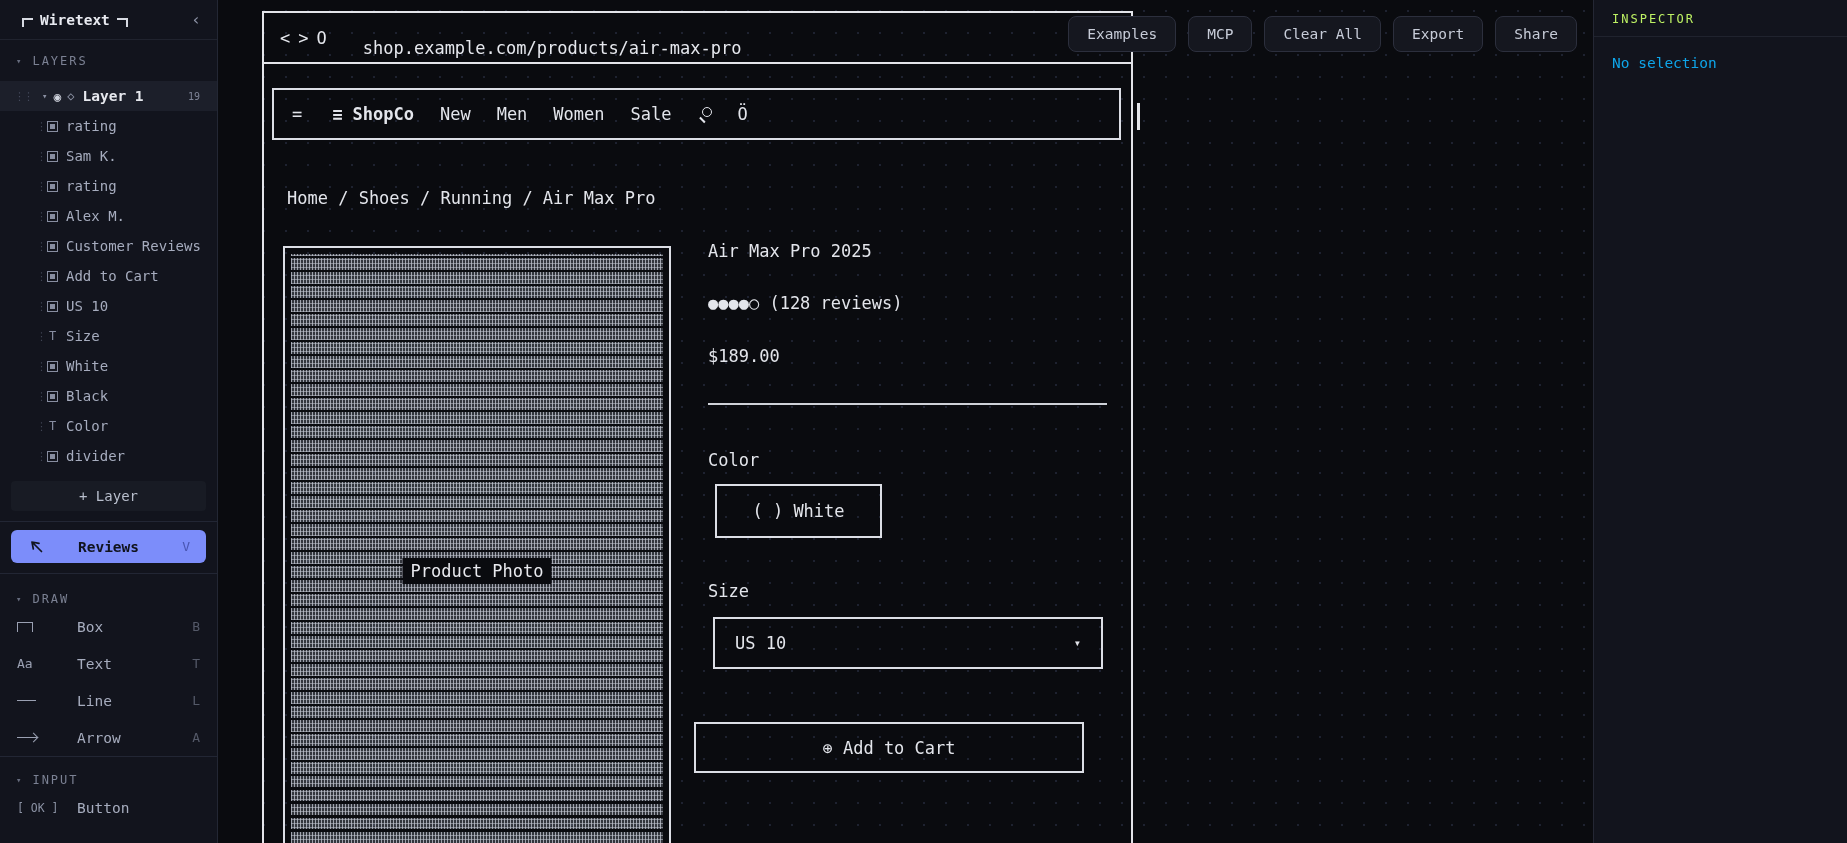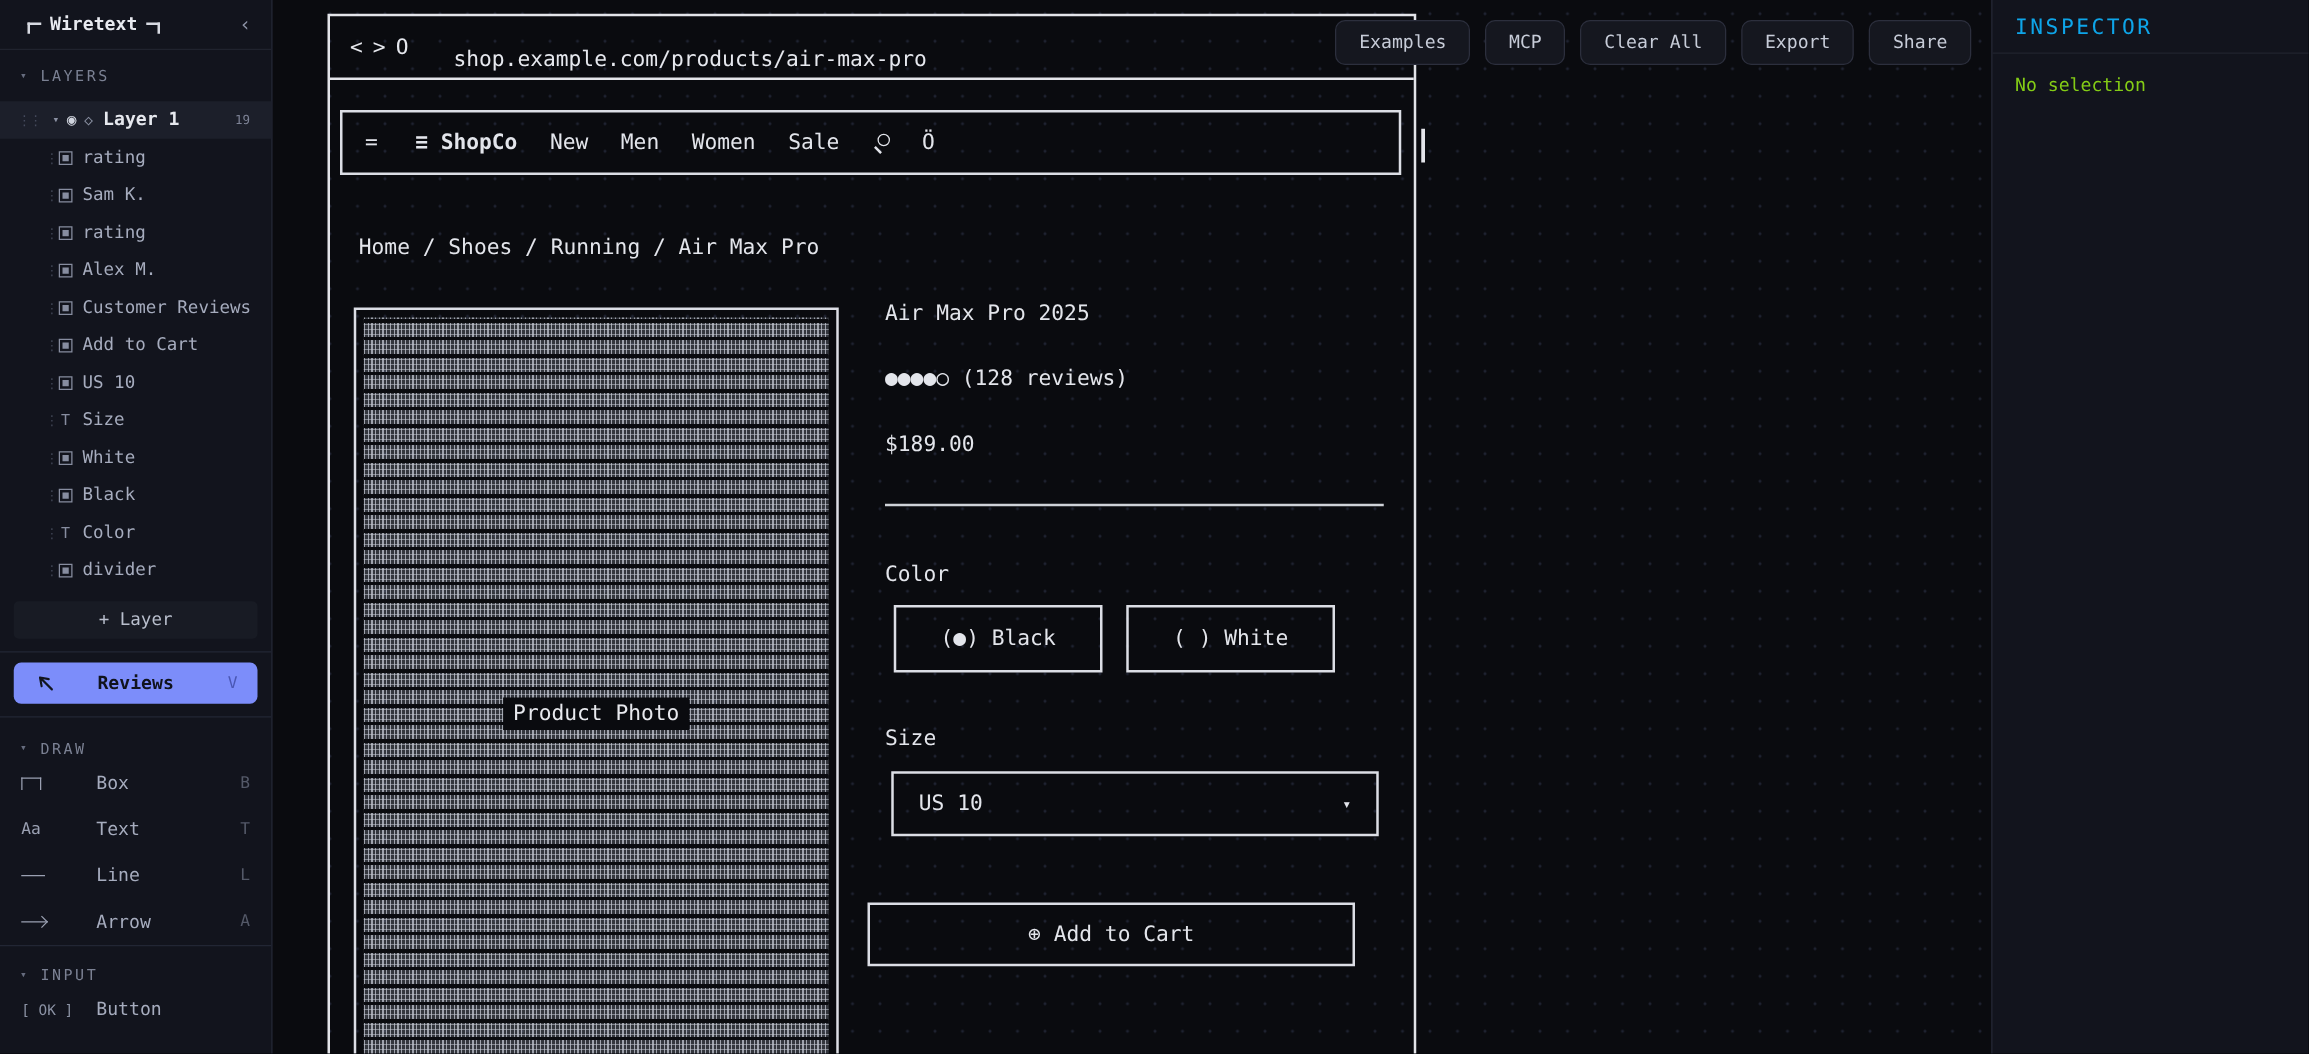--- a/index.html
+++ b/index.html
@@ -98,22 +98,22 @@
   .size-box .caret { margin-left:auto; font-size:12px; }
   .cart-box { left:441px; top:722px; width:390px; height:51px; display:flex; align-items:center;
     justify-content:center; cursor:pointer; }
   #toolbar { position:absolute; top:16px; right:16px; display:flex; gap:12px; }
   .tb-btn { height:36px; padding:0 18px; border:1px solid #2c2f3d; border-radius:8px; background:#15171f;
     color:#c7ccd8; font-size:14.5px; font-family:inherit; display:flex; align-items:center; cursor:pointer; }
   
   #inspector { position:absolute; left:1593px; top:0; width:254px; height:843px;
     background:#12141d; border-left:1px solid #242734; }
   #inspector .insp-title { padding:12px 18px 10px; border-bottom:1px solid #20232e;
-    color:#0ea5e9; font-size:17px; letter-spacing:2px; }
-  #inspector .insp-empty { padding:18px; color:#84cc16; font-size:14.5px; }
+    color:#bef264; font-size:12px; letter-spacing:2px; }
+  #inspector .insp-empty { padding:18px; color:#0ea5e9; font-size:14.5px; }
 </style>
 </head>
 <body>
 
 <div id="app">
 
   <div id="sidebar">
     <div class="side-header">
       <span class="logo">
         <span class="corner l"></span>
@@ -286,21 +286,20 @@
       <span class="photo-label">Product Photo</span>
     </div>
 
     <div class="wf p-title">Air Max Pro 2025</div>
     <div class="wf p-rating">●●●●○ (128 reviews)</div>
     <div class="wf p-price">$189.00</div>
     <div class="p-divider"></div>
 
     <div class="wf p-color-label">Color</div>
     <div class="color-row" id="color-options">
-        <div class="color-opt">(●) Black</div>
         <div class="color-opt">( ) White</div>
       </div>
 
     <div class="wf p-size-label">Size</div>
     <div class="wf wf-box size-box">
       <span>US 10</span>
       <span class="caret">▾</span>
     </div>
 
     <div class="wf wf-box cart-box">⊕ Add to Cart</div>

